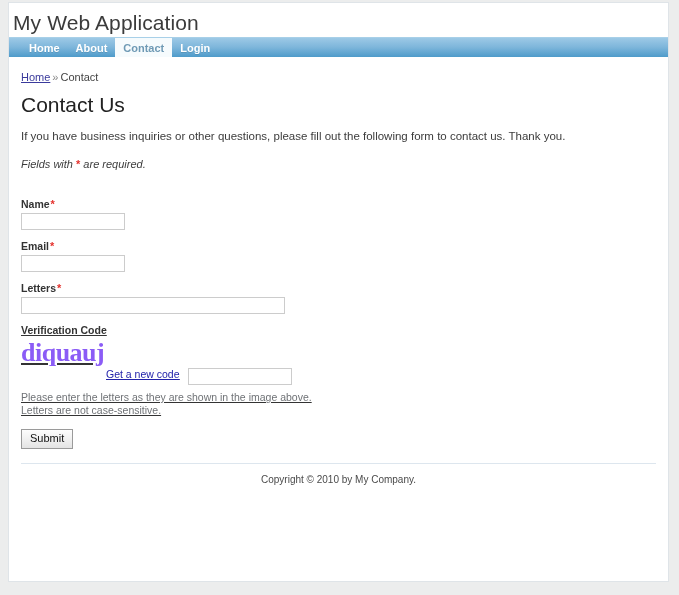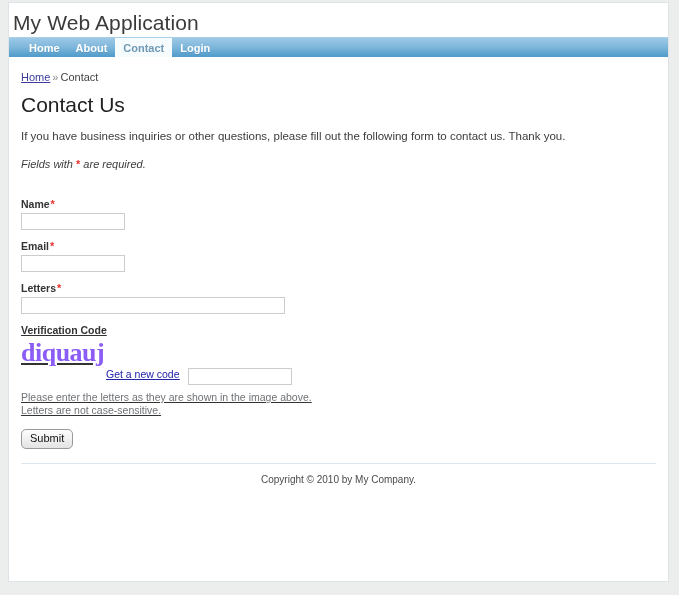--- a/index.html
+++ b/index.html
@@ -201,21 +201,21 @@
   
   #submit-row {
     margin-top: 11px;
   }
   button.btn {
     font-family: "Liberation Sans", sans-serif;
     font-size: 11px;
     color: #111111;
     padding: 2px 8px 3px 8px;
     border: 1px solid #9a9a9a;
-    border-radius: 5px;
+    border-radius: 0;
     background: linear-gradient(to bottom, #fdfdfd 0%, #f1f1f1 50%, #e3e3e3 100%);
     cursor: pointer;
     line-height: 13px;
   }
 
   
   #footer {
     margin: 14px 12px 0 12px;
     border-top: 1px solid #dde6ee;
     padding-top: 10px;

